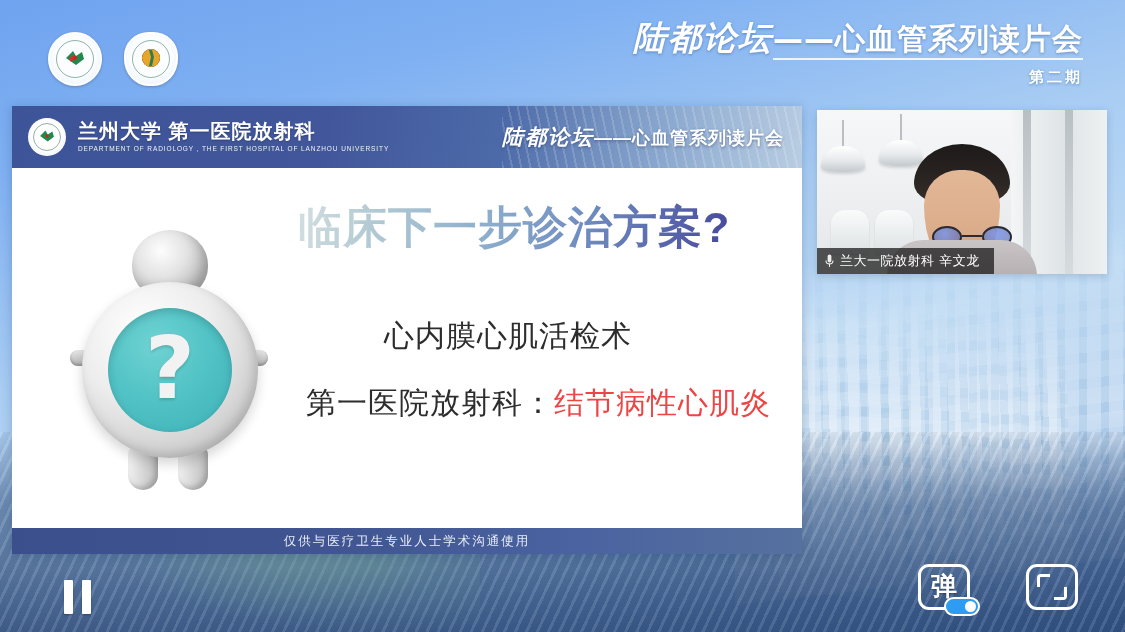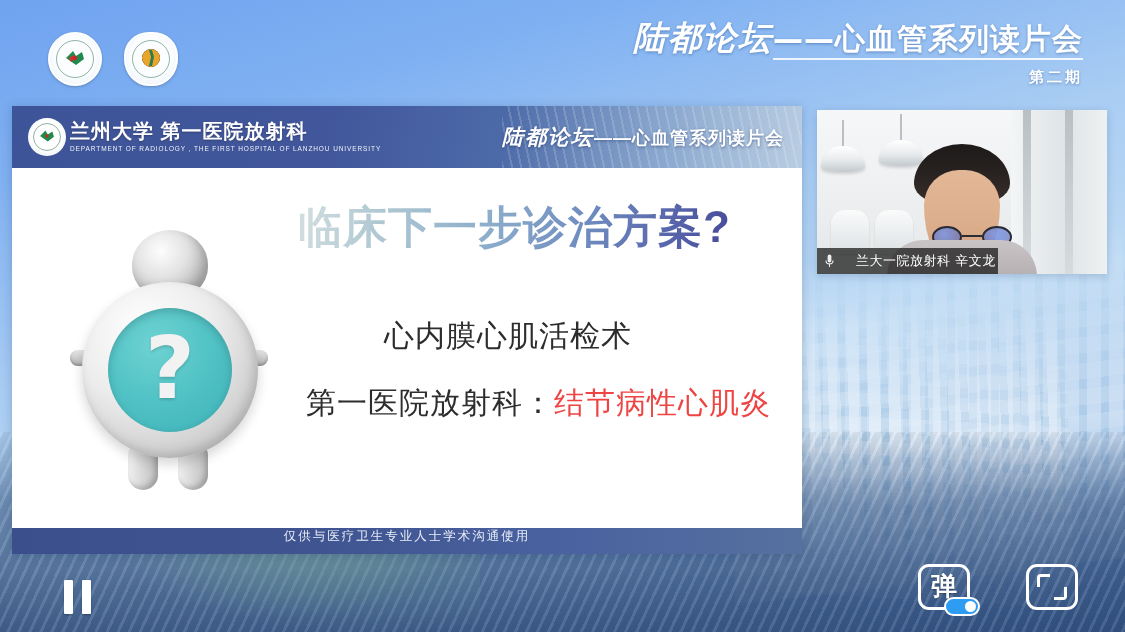--- a/index.html
+++ b/index.html
@@ -121,21 +121,21 @@
     width: 38px; height: 38px; border-radius: 50%;
     margin-left: 16px; flex: none;
     background: radial-gradient(circle at 50% 45%, #ffffff 56%, #dfe9f3 100%);
     border: 1.5px solid rgba(255,255,255,.92);
     position: relative; overflow: hidden;
   }
   .hdr-logo::after {
     content: ""; position: absolute; inset: 4px; border-radius: 50%;
     border: .8px solid rgba(40,100,70,.5);
   }
-  .hdr-text { margin-left: 4px; color: #fff; line-height: 1.05; }
+  .hdr-text { margin-left: 12px; color: #fff; line-height: 1.05; }
   .hdr-cn { font-size: 20px; font-weight: 700; letter-spacing: 1px; white-space: nowrap;
             text-shadow: 0 1px 2px rgba(0,0,0,.25); }
   .hdr-en { font-size: 6.5px; letter-spacing: .9px; margin-top: 4px; color: rgba(255,255,255,.92); white-space: nowrap; }
   .hdr-right {
     position: absolute; right: 18px; top: 50%; transform: translateY(-50%);
     color: #ffffff; z-index: 2; white-space: nowrap;
     text-shadow: 0 1px 3px rgba(20,40,90,.5);
   }
   .hdr-right .r1 { font-size: 21px; font-weight: 700; font-style: italic;
                    font-family: "Liberation Serif","DejaVu Serif",serif; letter-spacing: 2px; }
@@ -184,42 +184,42 @@
     border-radius: 12px 12px 16px 16px;
     box-shadow: inset -3px -3px 5px rgba(120,120,120,.45);
   }
   .fig-leg.l { left: 58px; }
   .fig-leg.r { left: 108px; }
 
   
   .slide-title {
     position: absolute; left: 286px; top: 30px;
     font-size: 44px; font-weight: 700; letter-spacing: 1px;
-    font-family: Liberation Sans, sans-serif;
+    font-family: Liberation Mono, monospace;
     background: linear-gradient(100deg, #d3dfe0 0%, #aec7d2 20%, #8fb0cc 42%, #6f8cc0 66%, #46489a 100%);
     -webkit-background-clip: text; background-clip: text;
     -webkit-text-fill-color: transparent; color: transparent;
     white-space: nowrap;
   }
   .slide-line1 {
     position: absolute; left: 372px; top: 148px;
     font-size: 30px; color: #2d2d2d; letter-spacing: 1px;
     font-family: Liberation Mono, monospace; white-space: nowrap;
   }
   .slide-line2 {
     position: absolute; left: 294px; top: 215px;
     font-size: 30px; color: #2d2d2d; letter-spacing: 1px;
     font-family: "DejaVu Sans", sans-serif; white-space: nowrap;
   }
   .slide-line2 .diag { color: #ef4444; }
 
   .slide-footer {
     position: absolute; left: 0; bottom: 0; width: 100%; height: 26px;
     background: linear-gradient(to right, #3c4f8d 0%, #3f5490 38%, #4a62a0 70%, #56719f 100%);
-    display: flex; align-items: flex-start; justify-content: center;
+    display: flex; align-items: center; justify-content: center;
   }
   .slide-footer span {
     color: #e9eef8; font-size: 12.5px; letter-spacing: 2px;
     font-family: "Liberation Serif","DejaVu Serif",serif;
   }
 
   
   .webcam {
     position: absolute; left: 817px; top: 110px;
     width: 290px; height: 164px;
@@ -282,23 +282,23 @@
     position: absolute; left: 30px; top: 9px; width: 20px; height: 2px; background: #2b2b33;
   }
   .cam-body {
     position: absolute; left: 50%; transform: translateX(-50%);
     bottom: -2px; width: 150px; height: 36px;
     background: linear-gradient(to bottom, #c9c4c6, #b6b0b3);
     border-radius: 40px 40px 0 0;
   }
   .cam-caption {
     position: absolute; left: 0; bottom: 0; height: 26px;
-    padding: 0 2px 0 8px;
+    padding: 0 14px 0 8px;
     background: rgba(20,20,20,.72);
-    display: flex; align-items: center; gap: 22px;
+    display: flex; align-items: center; gap: 6px;
     color: #ffffff; font-size: 13px; letter-spacing: .5px;
     font-family: "DejaVu Sans", sans-serif; white-space: nowrap;
   }
   .mic-ic { width: 9px; height: 14px; flex: none; opacity: .9; }
 
   
   .btn-pause {
     position: absolute; left: 58px; bottom: 18px;
     width: 38px; height: 34px;
     display: flex; gap: 9px; align-items: center; justify-content: center;

